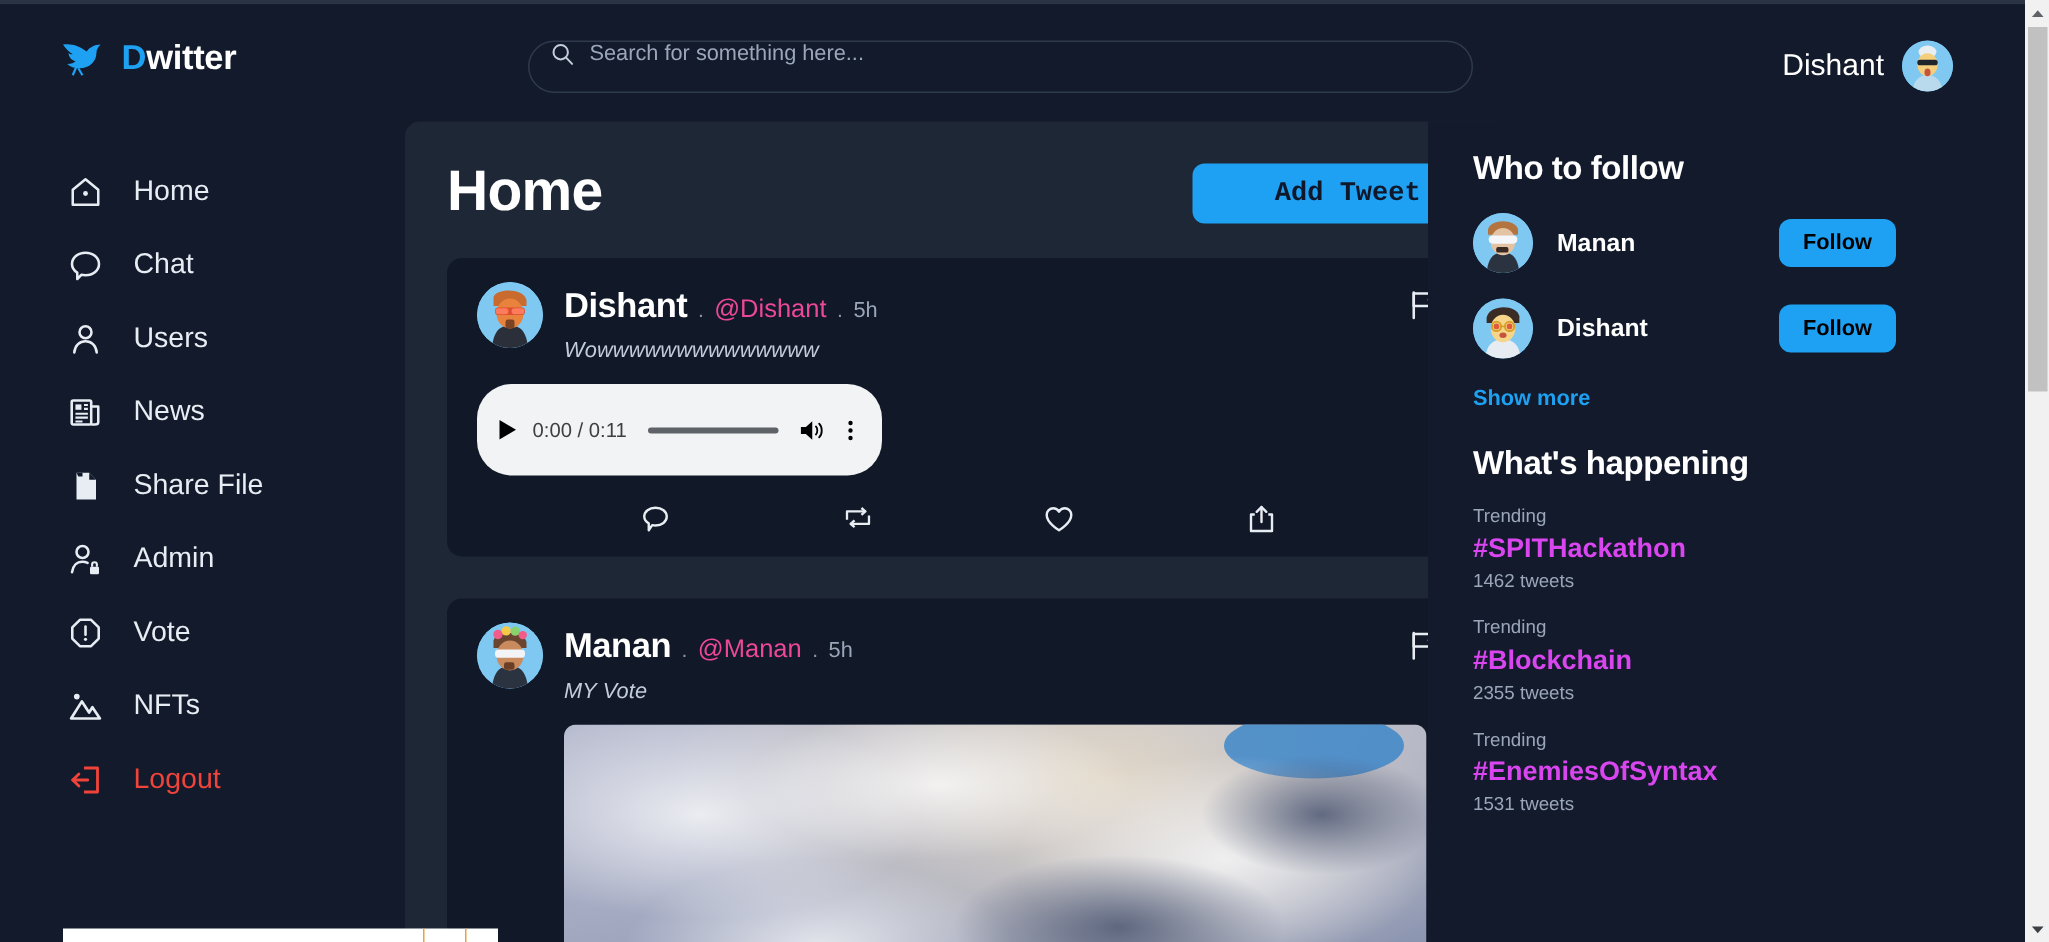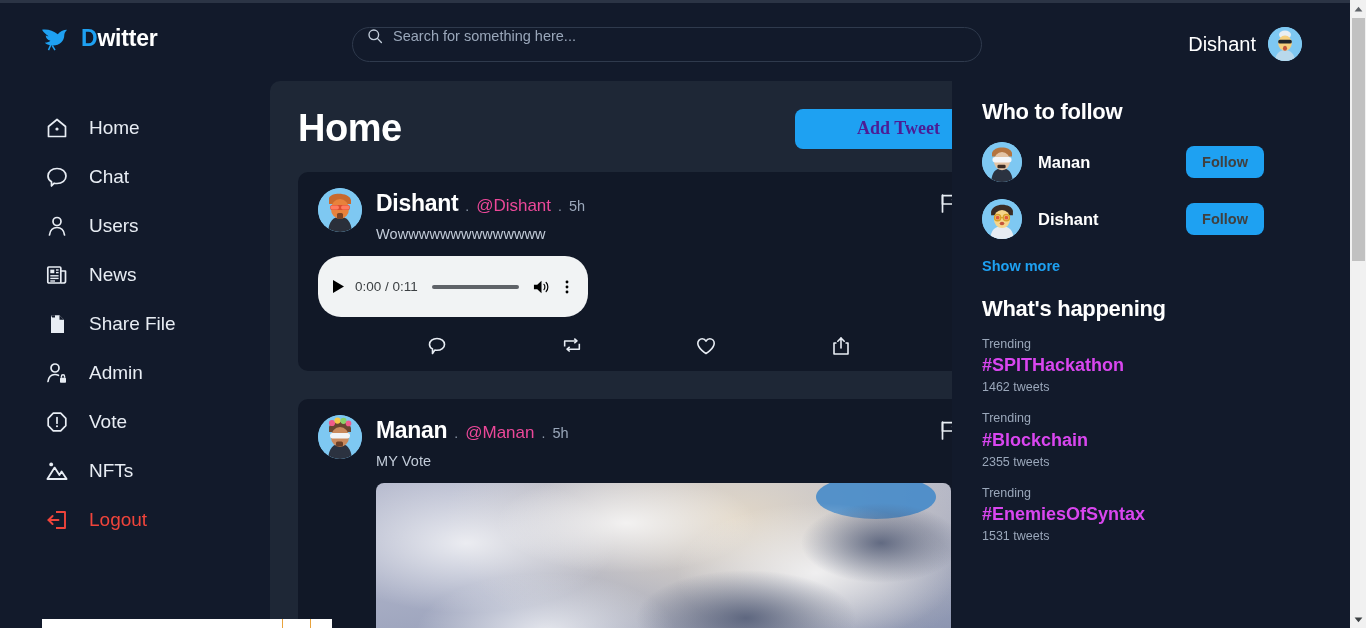--- a/index.html
+++ b/index.html
@@ -89,37 +89,37 @@
     background: #1e2736;
     border-radius: 10px 10px 0 0;
     overflow: hidden;
   }
   .main-head {
     display: flex; align-items: center; justify-content: space-between;
     padding: 26px 30px 0 28px;
   }
   .page-title { font-size: 38px; font-weight: bold; color: #ffffff; letter-spacing: -0.5px; }
   .add-tweet-btn {
-    background: #1ea1f2; color: #4c1d95; border: none; border-radius: 8px;
+    background: #1ea1f2; color: #0f172a; border: none; border-radius: 8px;
     width: 183px; height: 40px; font-size: 18px; font-weight: bold;
-    cursor: pointer; font-family: Liberation Serif, serif; padding-left: 24px;
+    cursor: pointer; font-family: Liberation Mono, monospace; padding-left: 24px;
   }
   .feed { padding: 22px 28px 0 28px; }
   .tweet {
     background: #111827; border-radius: 10px;
     padding: 16px 20px 14px 20px; margin-bottom: 28px;
   }
   .tweet-head { display: flex; align-items: flex-start; gap: 14px; position: relative; }
   .tweet-meta { padding-top: 2px; flex: 1; }
   .tweet-line1 { display: flex; align-items: baseline; gap: 7px; }
   .tweet-author { font-size: 23px; font-weight: bold; color: #ffffff; letter-spacing: -0.3px; }
   .tweet-dot { color: #8b97a8; font-size: 14px; }
   .tweet-handle { font-size: 17px; color: #ec4899; }
   .tweet-time { font-size: 14.5px; color: #9aa7ba; }
-  .tweet-body { font-size: 14.5px; color: #c3ccd9; margin-top: 9px; letter-spacing: 0.1px; }
+  .tweet-body { font-size: 14.5px; color: #c3ccd9; margin-top: 9px; letter-spacing: 0.1px; font-style: italic; }
   .flag-btn {
     position: absolute; right: 0; top: 4px; width: 22px; height: 22px;
     cursor: pointer; background: none; border: none; padding: 0;
   }
 
   .tweet-media { margin-top: 14px; padding-left: 0; }
   .audio-player {
     width: 270px; height: 61px; border-radius: 23px; background: #f1f3f4;
     display: flex; align-items: center; padding: 0 14px; gap: 10px;
     margin-left: 0;
@@ -145,21 +145,21 @@
   .rail {
     position: absolute; left: 952px; top: 78px; width: 342px; height: 547px;
     background: #121a2b; padding: 18px 30px 0 30px;
   }
   .rail-title { font-size: 22px; font-weight: bold; color: #ffffff; letter-spacing: -0.3px; }
   .follow-row {
     display: flex; align-items: center; gap: 16px; margin-top: 17px;
   }
   .follow-name { flex: 1; font-size: 16.5px; font-weight: bold; color: #ffffff; }
   .follow-btn {
-    background: #1ea1f2; color: #404040; border: none; border-radius: 8px;
+    background: #1ea1f2; color: #000000; border: none; border-radius: 8px;
     width: 78px; height: 32px; font-size: 14.5px; font-weight: bold;
     cursor: pointer; font-family: "Liberation Sans", sans-serif;
   }
   .show-more {
     display: block; text-align: left; color: #1ea1f2; font-size: 14.5px;
     font-weight: bold; margin-top: 19px; cursor: pointer; text-decoration: none;
   }
   .rail-title-2 { margin-top: 22px; }
   .trend { margin-top: 13px; cursor: pointer; }
   .trend-label { font-size: 12.5px; color: #9aa7ba; line-height: 1.45; }

